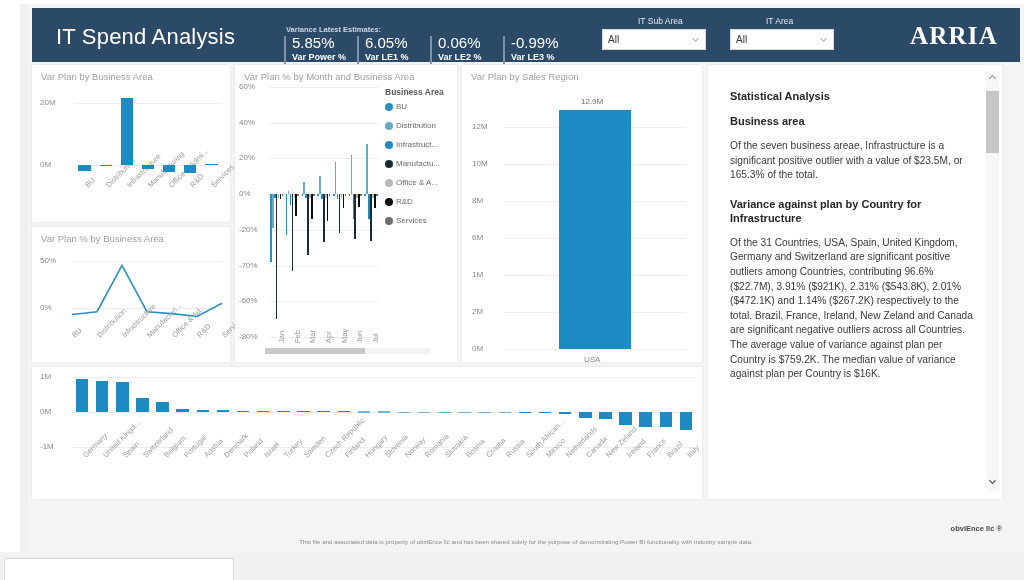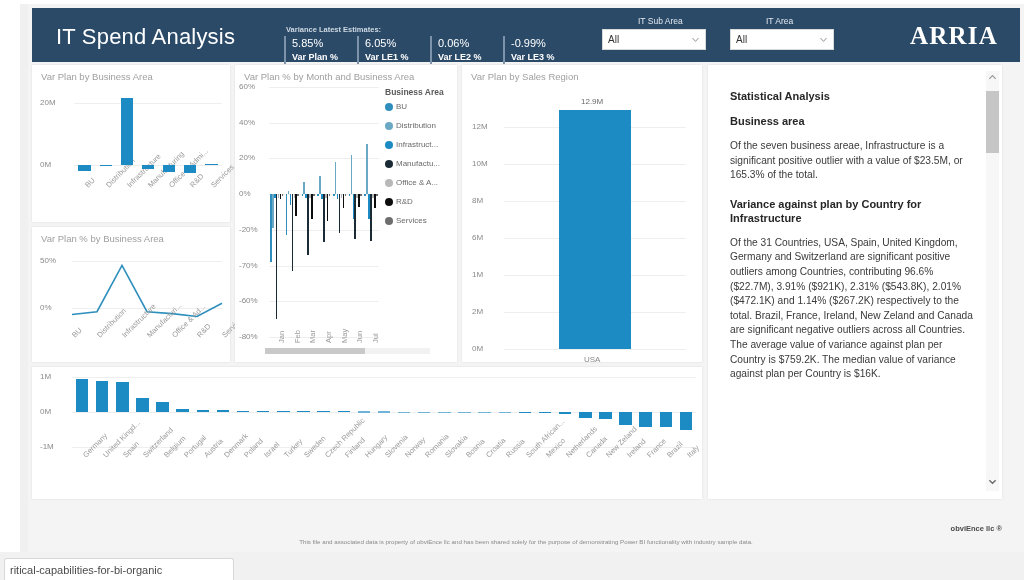--- a/index.html
+++ b/index.html
@@ -45,21 +45,21 @@
   .kpi-caption {
     position: absolute; left: 2px; top: 11px;
     color: #cfd9e3; font-size: 7.5px; font-weight: bold;
   }
   .kpi-cards { position: absolute; left: 0; top: 22px; display: flex; }
   .kpi-card {
     border-left: 2px solid #7c93ab;
     padding: 0 6px 0 6px;
     width: 73px;
   }
-  .kpi-value { color: #ffffff; font-size: 11px; line-height: 14px; }
+  .kpi-value { color: #ffffff; font-size: 15px; line-height: 14px; }
   .kpi-label { color: #ffffff; font-size: 9px; font-weight: bold; line-height: 14px; }
 
   .slicer { position: absolute; top: 8px; }
   .slicer-label { color: #e4eaf0; font-size: 8.5px; margin-bottom: 3px; padding-left: 36px; }
   .slicer-box {
     width: 104px; height: 21px; background: #ffffff;
     border: 1px solid #d9d9d9;
     display: flex; align-items: center; justify-content: space-between;
     padding: 0 5px;
   }
@@ -151,21 +151,21 @@
   <div class="left-gutter-edge"></div>
 
   <div class="header">
     <div class="header-title">IT Spend Analysis</div>
 
     <div class="kpi-group">
       <div class="kpi-caption">Variance Latest Estimates:</div>
       <div class="kpi-cards">
         <div class="kpi-card">
           <div class="kpi-value">5.85%</div>
-          <div class="kpi-label">Var Plan %</div>
+          <div class="kpi-label">Var Power %</div>
         </div>
         <div class="kpi-card">
           <div class="kpi-value">6.05%</div>
           <div class="kpi-label">Var LE1 %</div>
         </div>
         <div class="kpi-card">
           <div class="kpi-value">0.06%</div>
           <div class="kpi-label">Var LE2 %</div>
         </div>
         <div class="kpi-card">
@@ -474,15 +474,14 @@
     </div>
   </div>
 
   <div class="page-canvas" style="background:transparent;">
     <div class="foot-brand">obviEnce llc ®</div>
     <div class="foot-note">This file and associated data is property of obviEnce llc and has been shared solely for the purpose of demonstrating Power BI functionality with industry sample data.</div>
   </div>
 
   <div class="tabstrip"></div>
   <div class="tab"></div>
-  <div class="tab-label">ritical-capabilities-for-bi-organic</div>
 
 </div>
 
 </body></html>

